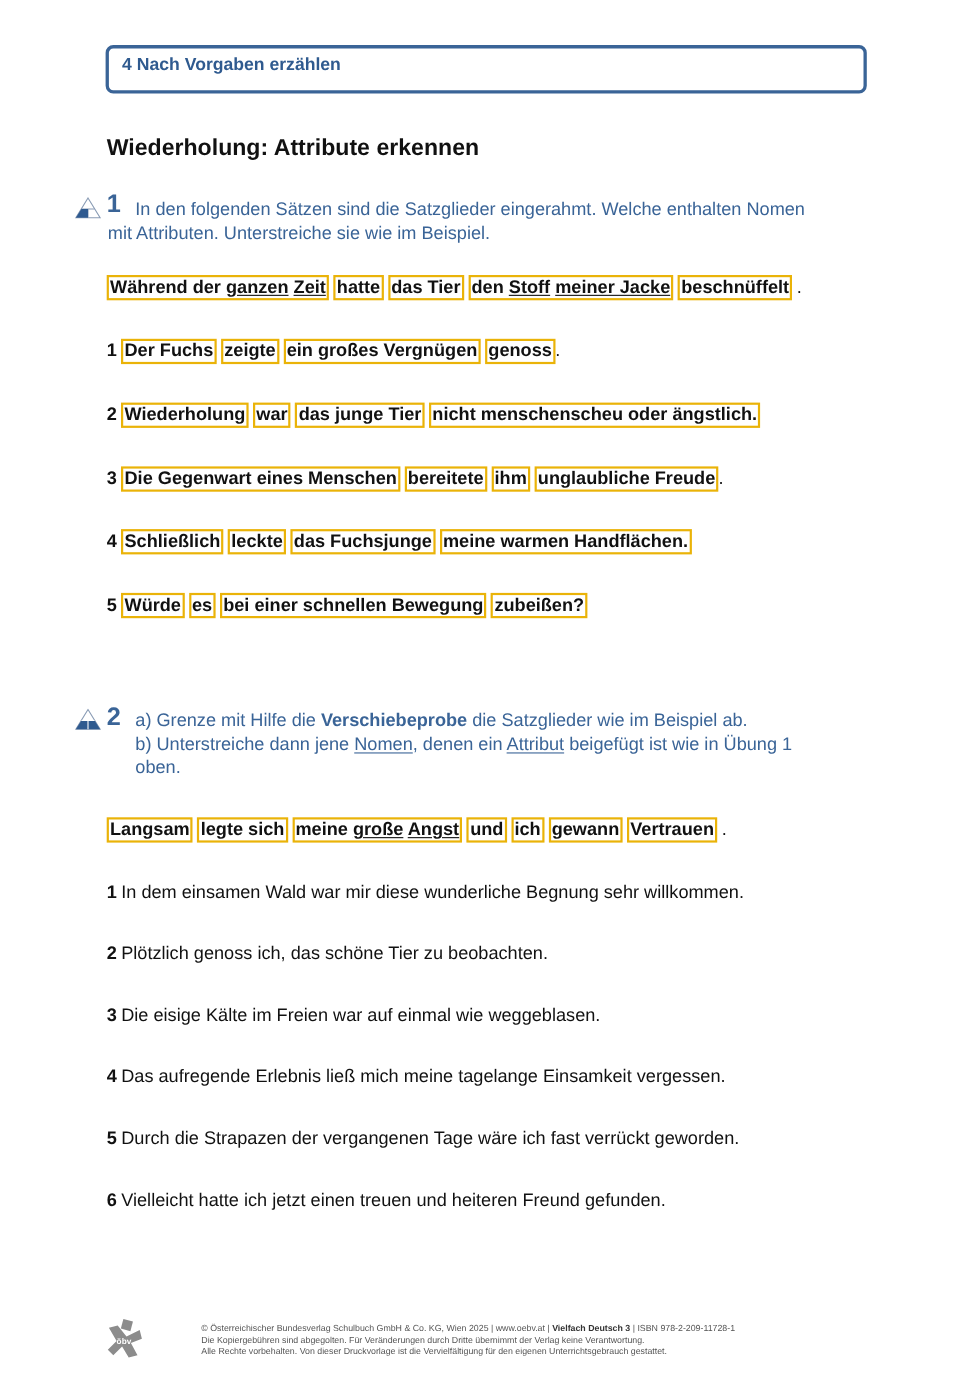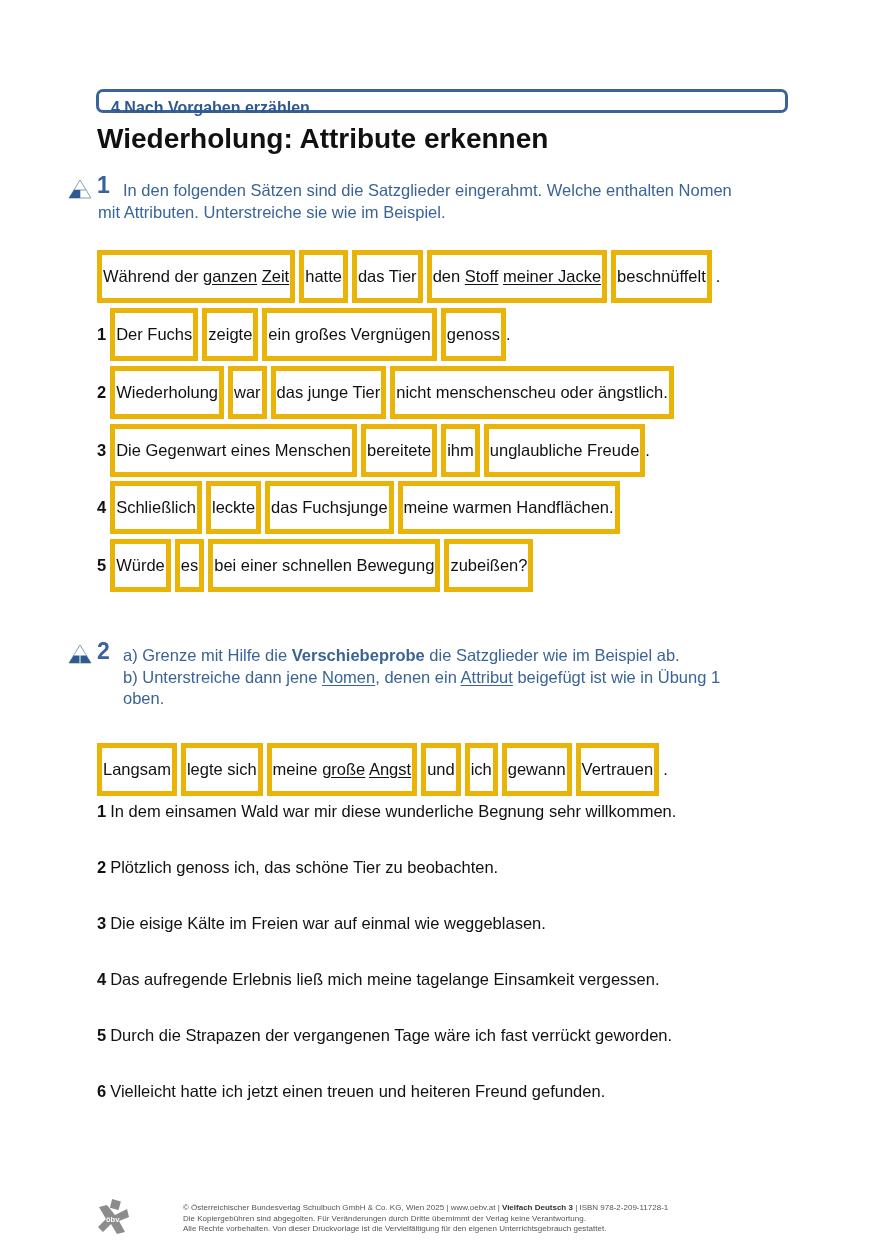--- a/index.html
+++ b/index.html
@@ -1,30 +1,30 @@
 <!DOCTYPE html>
 <html><head>
 <meta charset="utf-8">
 <style>
   html, body { margin: 0; padding: 0; background: #ffffff; }
   body { width: 890px; height: 1259px; position: relative; overflow: hidden;
          font-family: "Liberation Sans", sans-serif; color: #111; }
-  .chapter-box { position: absolute; left: 96px; top: 41px; width: 692px; height: 24px;
-         border: 3px solid #3a6497; border-radius: 7px; box-sizing: border-box; margin-top: 48px; }
+  .chapter-box { position: absolute; left: 96px; top: 41px; width: 692px; height: 44px;
+         border: 3px solid #3a6497; border-radius: 7px; box-sizing: border-box; }
   .chapter-title { position: absolute; left: 12px; top: 7px; font-size: 16px; font-weight: bold; color: #2f5a8f; }
-  .page-title { position: absolute; left: 97px; top: 123px; font-size: 28px; font-weight: bold; color: #111; margin: 0; }
+  .page-title { position: absolute; left: 97px; top: 123px; font-size: 21px; font-weight: bold; color: #111; margin: 0; }
 
   .task-head { position: absolute; left: 68px; color: #3a6497; font-size: 16.5px; line-height: 22px; }
   .task-icon { position: absolute; left: 0; top: 2px; width: 24px; height: 20px; }
   .task-num { position: absolute; left: 29px; top: -3px; font-size: 23px; font-weight: bold; color: #3a6497; }
   .task-text { position: absolute; }
 
   .sentence { position: absolute; left: 97px; font-size: 16.5px; line-height: 20px; white-space: nowrap; }
   .sentence .num { font-weight: bold; margin-right: 4px; }
-  .box { border: 5px solid #eab308; padding: 12px 1px; margin-right: 4px; display: inline-block; line-height: 19px; }
+  .box { border: 2px solid #eab308; padding: 0 1px; margin-right: 4px; display: inline-block; line-height: 19px; font-weight: bold; }
   .u { text-decoration: underline; text-underline-offset: 2px; }
   .blue-u { text-decoration: underline; text-underline-offset: 2px; text-decoration-color: #3a6497; }
   b.kw { font-weight: bold; }
 
   .footer-logo { position: absolute; left: 97px; top: 1199px; width: 34px; height: 36px; }
   .footer-text { position: absolute; left: 183px; top: 1203px; font-size: 8px; line-height: 10.5px; color: #555; }
   .footer-text b { color: #333; }
 </style>
 </head>
 <body>

